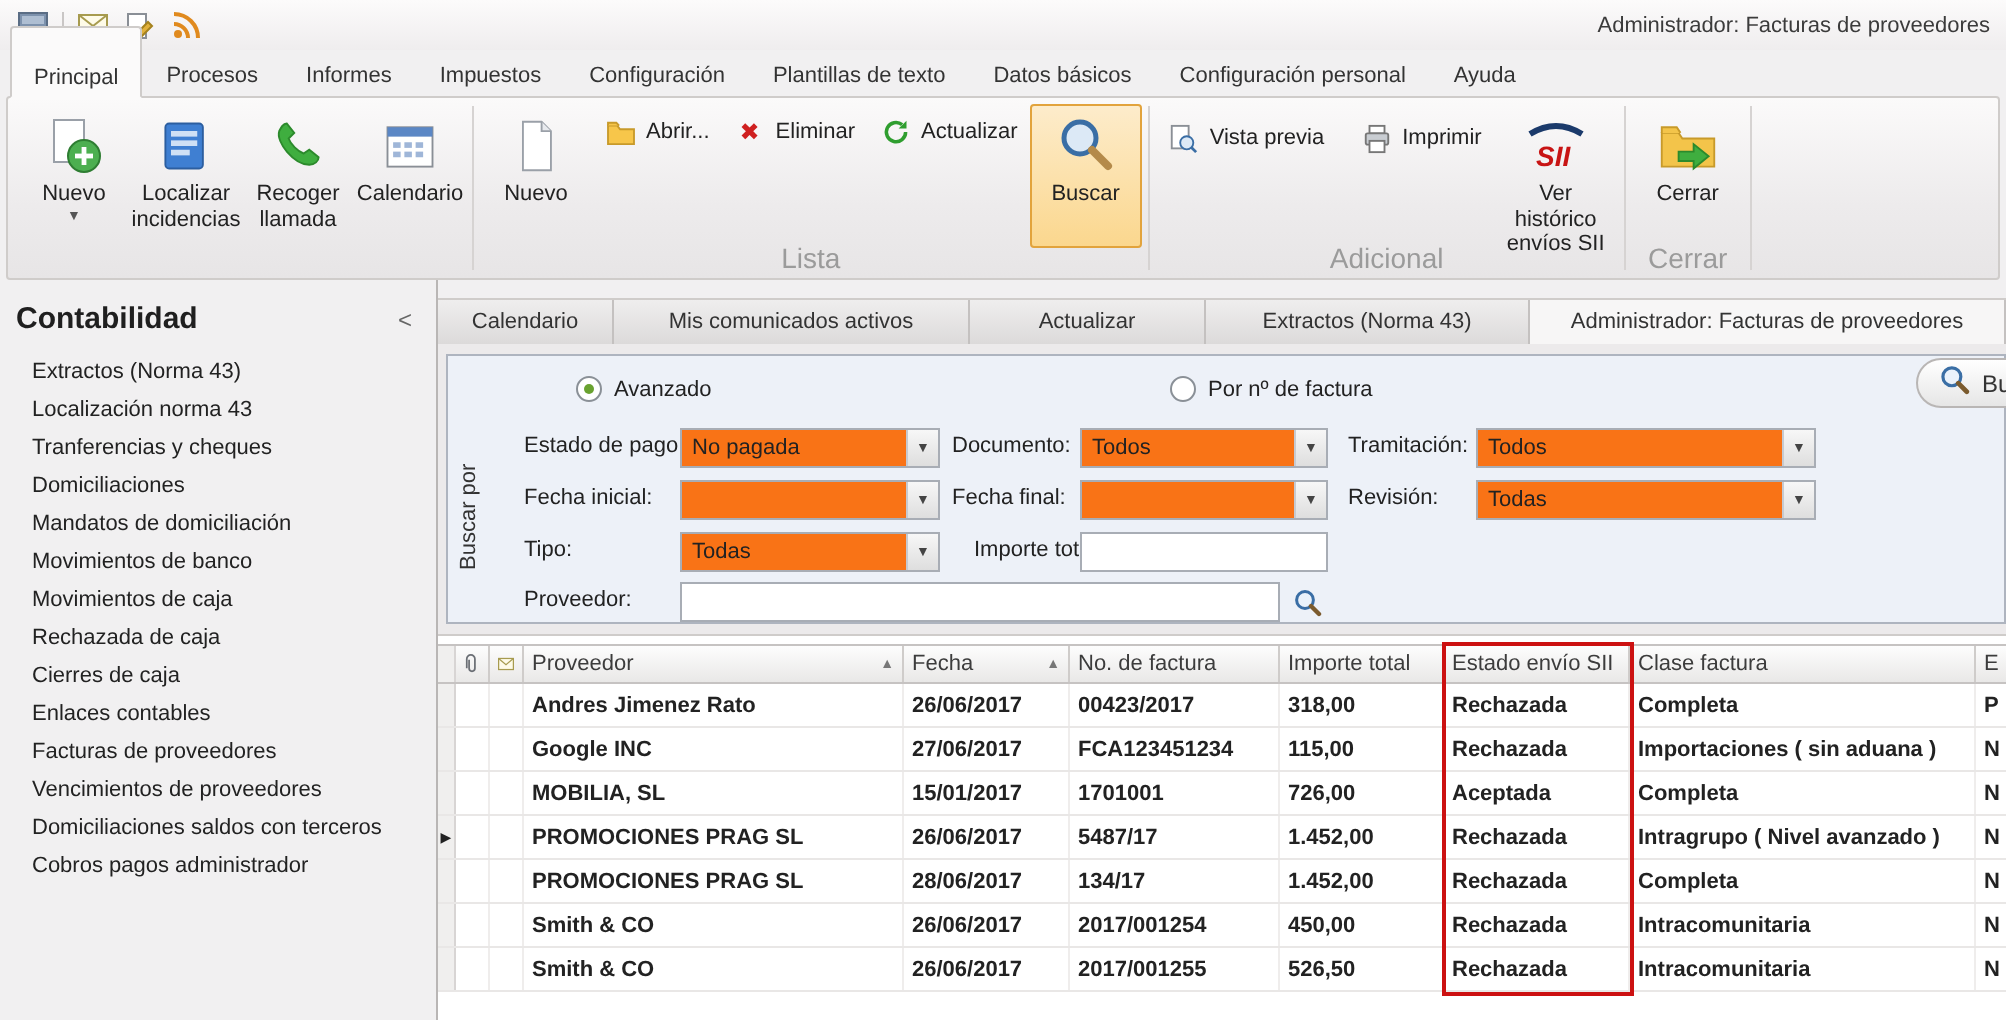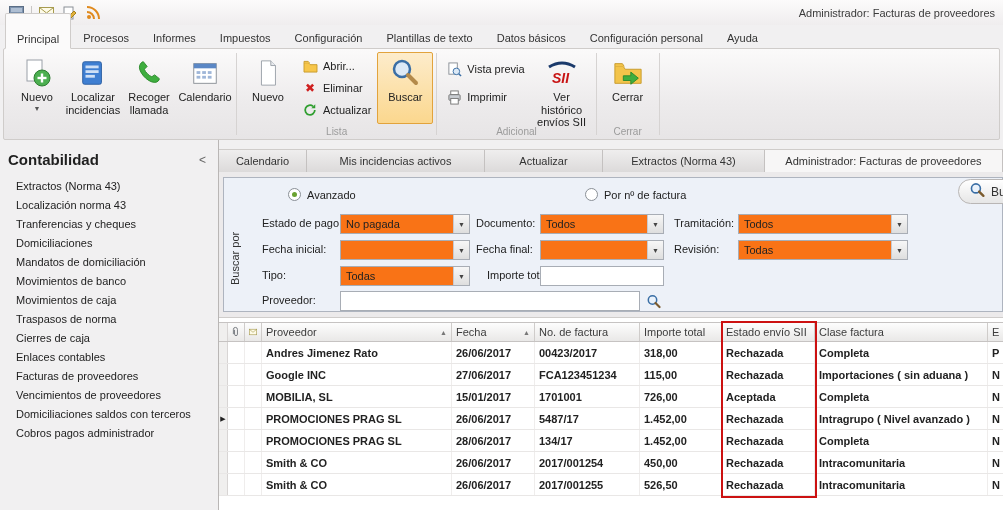--- a/index.html
+++ b/index.html
@@ -17,29 +17,29 @@
   
   .ribbon-tabs{display:flex;align-items:flex-end;height:23px;padding:0 5px;position:relative;z-index:2}
   .rtab{padding:19px 11px 3px;color:#333;border:1px solid transparent;white-space:nowrap}
   .rtab.active{background:#fbfafa;border-color:#cfccca;border-bottom-color:#fbfafa;
                margin-bottom:-1px;border-radius:2px 2px 0 0}
 
   
   .ribbon{height:92px;margin:0 3px;background:linear-gradient(#fbfafa,#edebec 60%,#e7e5e6);
           border:1px solid #cfccca;border-radius:2px;display:flex;align-items:stretch;padding:1px 2px;position:relative;z-index:1}
   .rb-group{position:relative;display:flex;align-items:flex-start;padding:2px 3px 13px}
-  .grp-label{position:absolute;left:0;right:0;bottom:1px;text-align:center;font-size:10px;color:#9b9b9b}
+  .grp-label{position:absolute;left:0;right:0;bottom:1px;text-align:center;font-size:14px;color:#9b9b9b}
   .gsep{width:1px;background:#d6d3d2;margin:3px 0}
   .big-btn{width:56px;min-height:72px;display:flex;flex-direction:column;align-items:center;gap:1px;
            padding:3px 2px 0;border:1px solid transparent;border-radius:2px;text-align:center}
   .big-btn .bb-label{line-height:1.15}
   .big-btn.selected{background:linear-gradient(#fdeccb,#fbd78e);border-color:#e2a33c}
   .icon32{width:34px;height:34px;display:flex;align-items:center;justify-content:center}
   .dd-arrow{font-size:7px;color:#555;line-height:1}
-  .small-stack{display:flex;flex-direction:column;gap:4px;padding:5px 2px}
+  .small-stack{display:flex;gap:4px;padding:5px 2px}
   .small-stack.loose{gap:10px;padding-top:8px}
   .small-btn{display:flex;align-items:center;gap:5px;padding:1px 4px;border-radius:2px;white-space:nowrap}
   .icon16{width:16px;height:16px;display:inline-flex;align-items:center;justify-content:center}
   .x-glyph{color:#cf2020;font-weight:bold;font-size:12px}
 
   
   .main{display:flex;height:370px}
   .sidebar{width:219px;border-right:1px solid #b9b6b5;background:#f1f0f1;padding-top:6px;flex:none}
   .sb-header{display:flex;align-items:center;padding:5px 12px 9px 8px}
   .sb-title{font-size:15px;font-weight:bold;color:#1f1f1f}
@@ -348,21 +348,21 @@
           <div class="sb-item">Tranferencias y cheques</div>
 
           <div class="sb-item">Domiciliaciones</div>
 
           <div class="sb-item">Mandatos de domiciliación</div>
 
           <div class="sb-item">Movimientos de banco</div>
 
           <div class="sb-item">Movimientos de caja</div>
 
-          <div class="sb-item">Traspasos de norma</div>
+          <div class="sb-item">Rechazada de caja</div>
 
           <div class="sb-item">Cierres de caja</div>
 
           <div class="sb-item">Enlaces contables</div>
 
           <div class="sb-item">Facturas de proveedores</div>
 
           <div class="sb-item">Vencimientos de proveedores</div>
 
           <div class="sb-item">Domiciliaciones saldos con terceros</div>
@@ -374,21 +374,21 @@
 
     <div class="content">
 
       <div class="doc-tabs">
 
           <div class="dtab">
             <span>Calendario</span>
           </div>
 
           <div class="dtab">
-            <span>Mis incidencias activos</span>
+            <span>Mis comunicados activos</span>
           </div>
 
           <div class="dtab">
             <span>Actualizar</span>
           </div>
 
           <div class="dtab">
             <span>Extractos (Norma 43)</span>
           </div>
 

